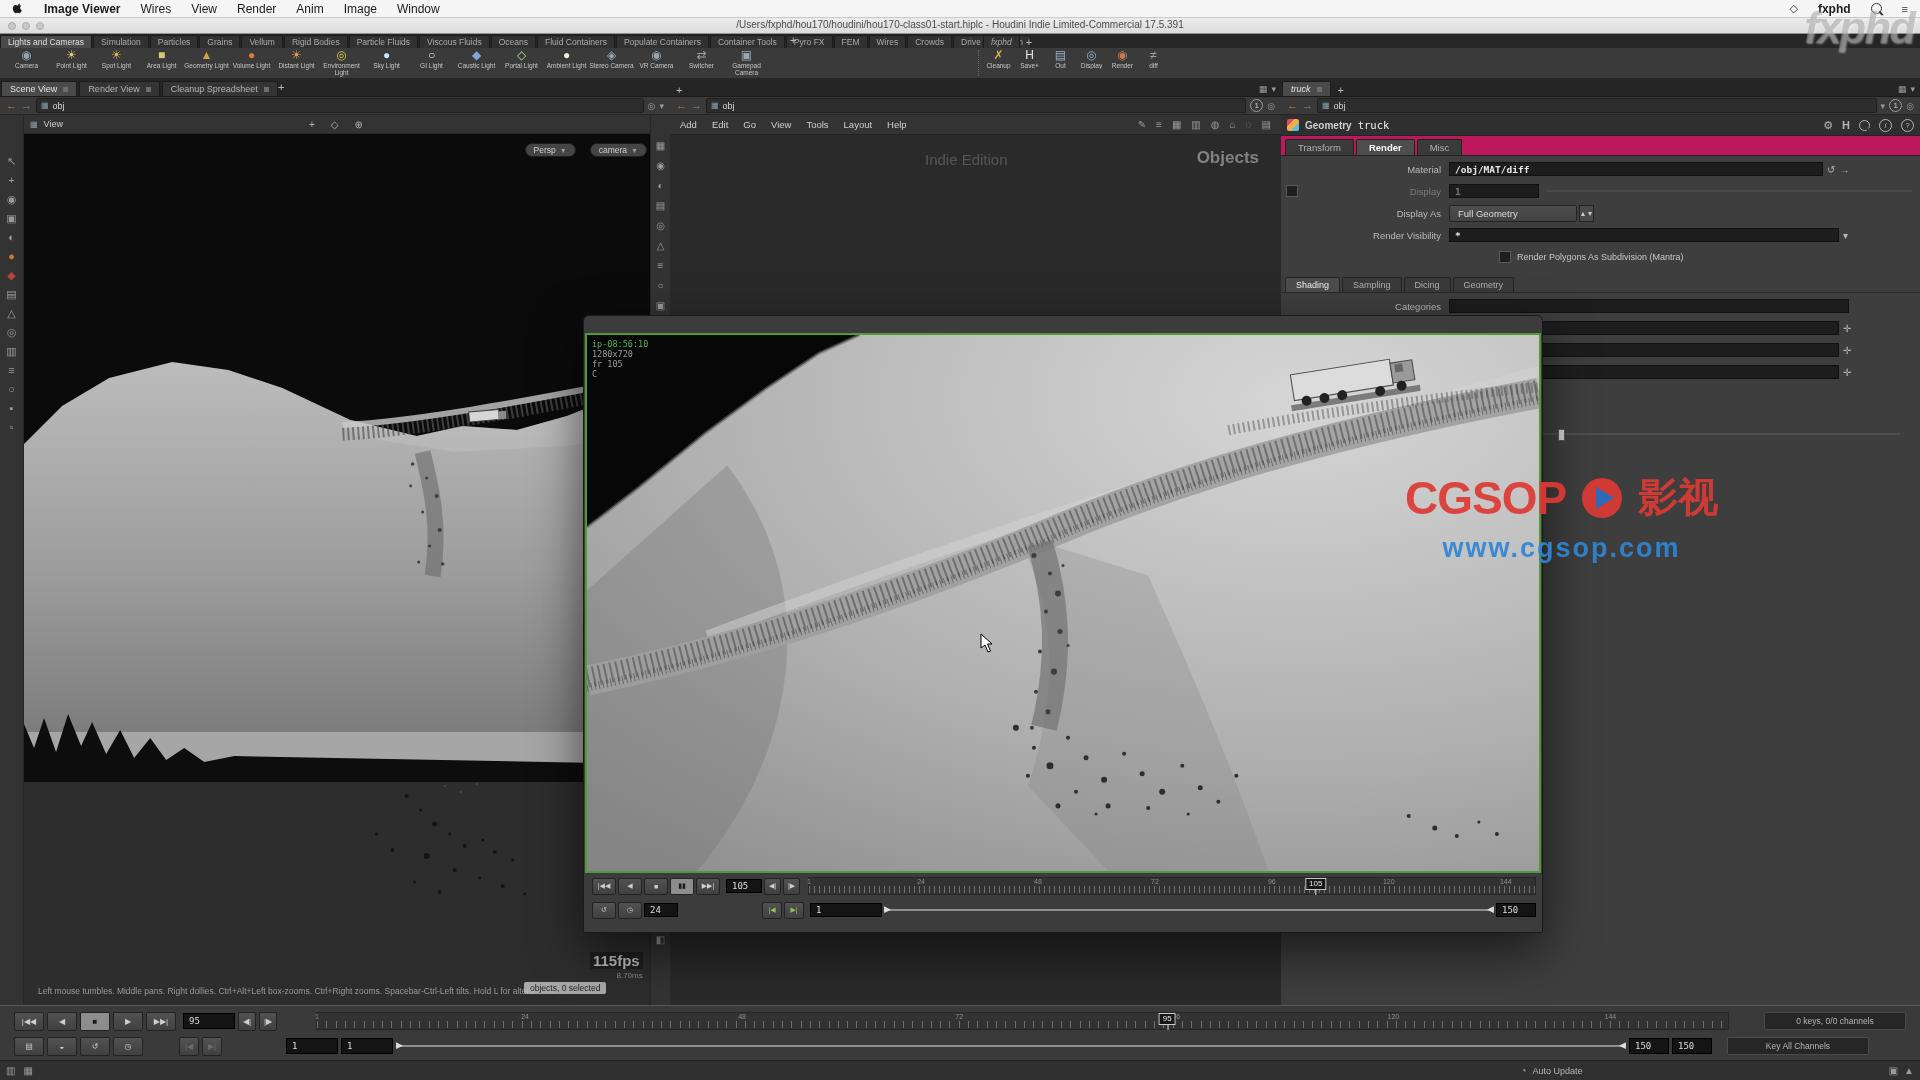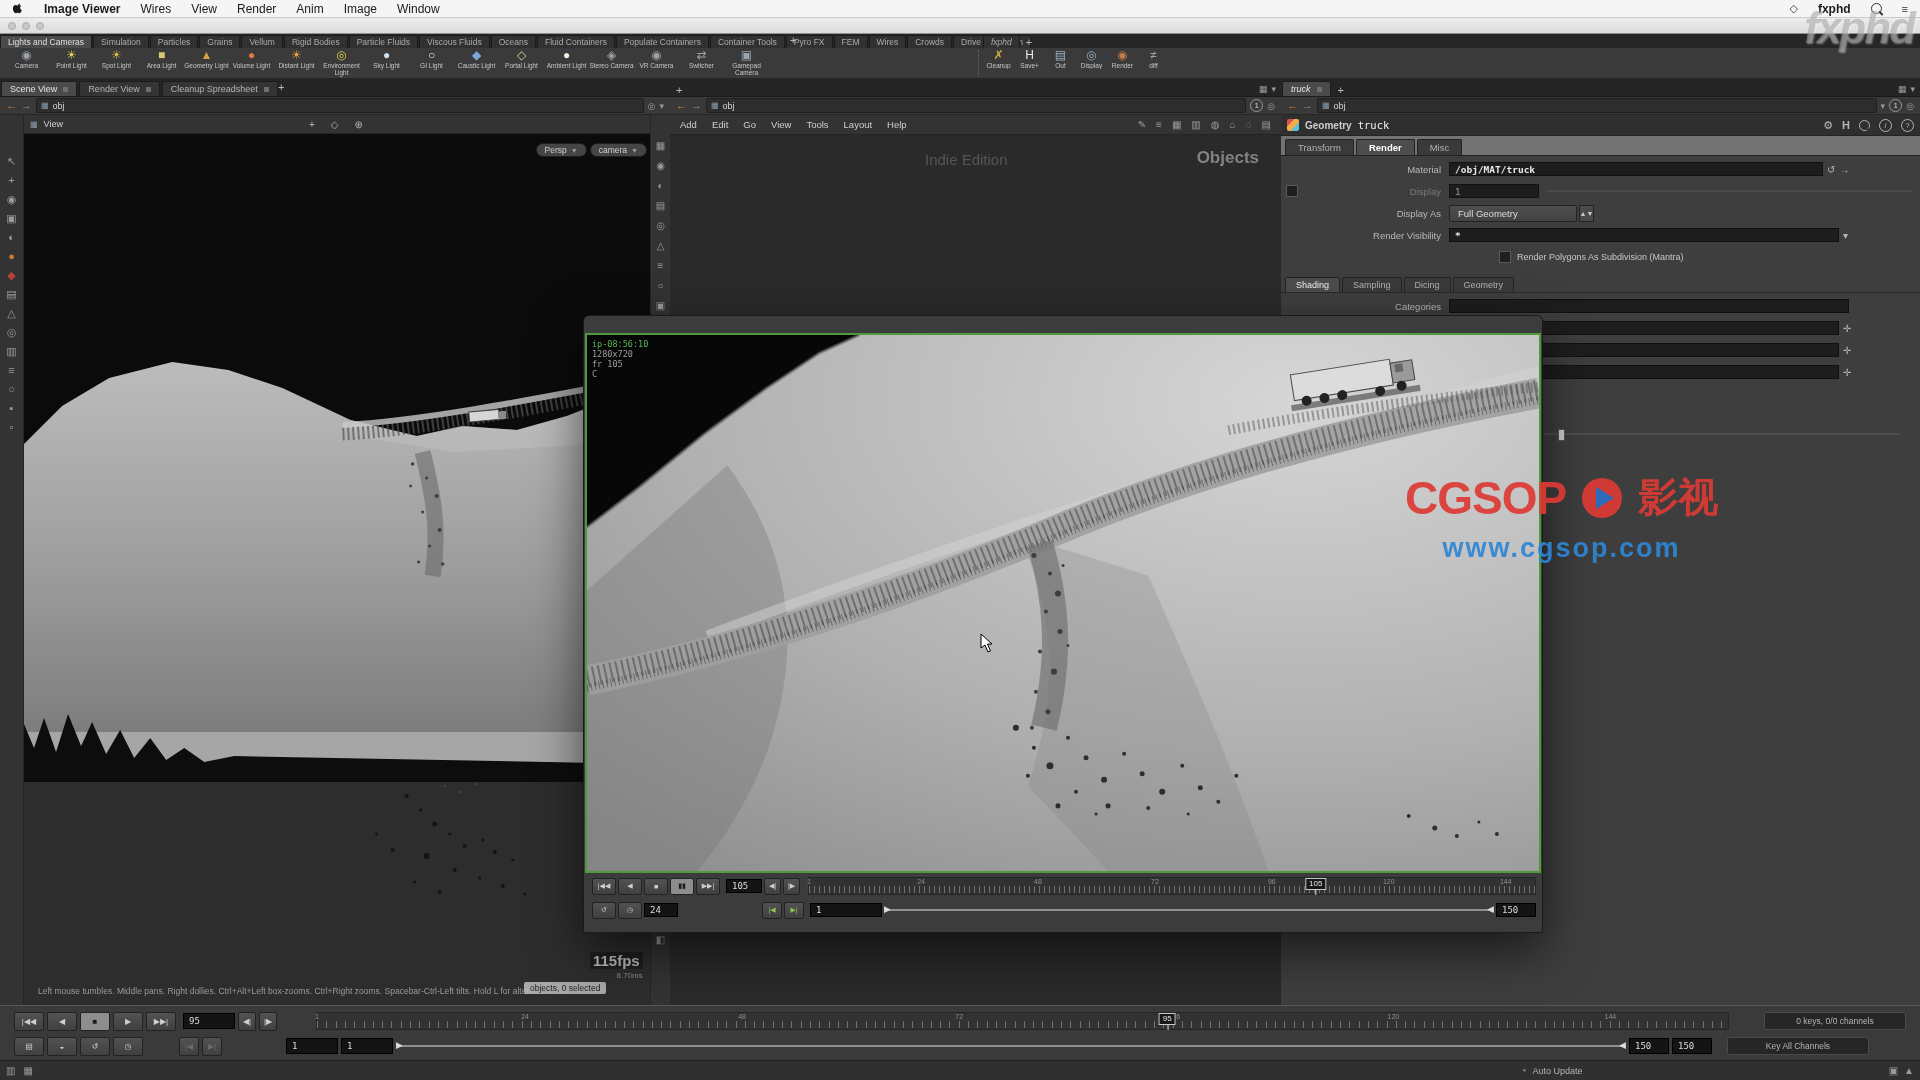--- a/index.html
+++ b/index.html
@@ -60,21 +60,21 @@
   .circlebadge{width:11px;height:11px;border:1px solid #9a9a9a;border-radius:50%;color:#cfcfcf;font-size:8px;
     display:flex;align-items:center;justify-content:center;}
 
   
   .pane-left{left:0;top:79px;width:670px;height:926px;background:#333;}
   .viewbar{position:absolute;left:24px;top:36px;width:626px;height:19px;background:#333;border-bottom:1px solid #272727;
     display:flex;align-items:center;gap:6px;padding:0 6px;box-sizing:border-box;font-size:9px;color:#cfcfcf;}
   .viewbar .mid-icons{margin-left:240px;display:flex;gap:16px;color:#b0b0b0;font-size:10px;}
   .viewport{position:absolute;left:24px;top:55px;width:626px;height:871px;background:#000;overflow:hidden;}
   .viewport svg{position:absolute;left:0;top:0;width:100%;height:100%;}
-  .vp-btns{position:absolute;top:9px;right:3px;display:flex;gap:3px;z-index:3;}
+  .vp-btns{position:absolute;top:9px;right:3px;display:flex;gap:14px;z-index:3;}
   .vp-btn{background:#454545;border:1px solid #1e1e1e;border-radius:8px;color:#cfcfcf;font-size:8.5px;
     padding:1px 8px;display:flex;align-items:center;gap:4px;}
   .vp-btn .chev{font-size:7px;color:#999;}
   .fps-box{position:absolute;left:566px;top:818px;z-index:3;text-align:right;}
   .fps-box .fps{font-size:15px;font-weight:bold;color:#bdbdbd;background:rgba(20,20,20,.55);padding:0 3px;}
   .fps-box .ms{font-size:8px;color:#8d8d8d;display:block;margin-top:1px;}
   .hint{position:absolute;left:14px;top:852px;width:560px;font-size:8.5px;color:#9a9a9a;white-space:nowrap;
     overflow:hidden;z-index:3;}
   .selbox{position:absolute;left:500px;top:848px;background:rgba(185,185,185,.88);color:#1d1d1d;font-size:8.5px;
     padding:1px 6px;border-radius:2px;z-index:4;white-space:nowrap;}
@@ -99,21 +99,21 @@
   .objects{position:absolute;right:22px;top:13px;font-size:17px;font-weight:bold;color:#828282;}
 
   
   .pane-right{left:1281px;top:79px;width:639px;height:926px;background:#3e3e3e;}
   .param-header{height:20px;background:#2f2f2f;border-bottom:1px solid #242424;display:flex;align-items:center;gap:6px;
     padding:0 6px;}
   .geo-icon{width:12px;height:12px;border-radius:2px;background:linear-gradient(135deg,#d9534f 33%,#f0ad4e 33% 66%,#5bc0de 66%);}
   .param-header .ntype{font-size:10px;font-weight:bold;color:#cfcfcf;}
   .param-header .nname{font-size:10.5px;color:#f0f0f0;font-family:"DejaVu Sans Mono",monospace;}
   .param-header .ricons{margin-left:auto;display:flex;gap:9px;align-items:center;color:#b5b5b5;font-size:11px;}
-  .ptabs{display:flex;align-items:flex-end;height:19px;background:#737373;border-bottom:1px solid #222;padding-left:4px;}
+  .ptabs{display:flex;align-items:flex-end;height:19px;background:#be185d;border-bottom:1px solid #222;padding-left:4px;}
   .ptabs .item{font-size:9.5px;color:#b0b0b0;background:#3a3a3a;border:1px solid #222;border-bottom:none;
     padding:2px 12px;margin-right:2px;border-radius:2px 2px 0 0;}
   .ptabs .item.active{background:#4d4d4d;color:#fff;font-weight:bold;}
   .prow{position:relative;height:18px;display:flex;align-items:center;margin-top:4px;}
   .prow .plabel{width:168px;text-align:right;font-size:9.5px;color:#b8b8b8;padding-right:8px;box-sizing:border-box;}
   .prow .plabel.dim{color:#7a7a7a;}
   .pfield{height:14px;background:#1d1d1d;border:1px solid #111;display:flex;align-items:center;padding:0 5px;
     font-size:9.5px;color:#e8e8e8;font-family:"DejaVu Sans Mono",monospace;font-weight:bold;box-sizing:border-box;}
   .pdrop{height:15px;background:linear-gradient(#4e4e4e,#424242);border:1px solid #222;color:#ddd;font-size:9.5px;
     display:flex;align-items:center;padding:0 8px;border-radius:2px;}
@@ -209,20 +209,21 @@
     <span class="lens"></span>
     <span class="rico">≡</span>
   </div>
 
   <div class="abs titlebar">
     <span class="dots">
       <span class="dot"></span>
       <span class="dot"></span>
       <span class="dot"></span>
     </span>
+    <div class="ttl">/Users/fxphd/hou170/houdini/hou170-class01-start.hiplc - Houdini Indie Limited-Commercial 17.5.391</div>
   </div>
 
   <div class="abs fxphd-wm">fxphd</div>
 
   <div class="abs shelftabs">
       <span class="item active">Lights and Cameras</span>
       <span class="item">Simulation</span>
       <span class="item">Particles</span>
       <span class="item">Grains</span>
       <span class="item">Vellum</span>
@@ -574,21 +575,21 @@
       </span>
     </div>
     <div class="ptabs">
         <span class="item">Transform</span>
         <span class="item active">Render</span>
         <span class="item">Misc</span>
       </div>
 
     <div class="prow">
       <span class="plabel">Material</span>
-      <span class="pfield" style="width:374px;">/obj/MAT/truck</span>
+      <span class="pfield" style="width:374px;">/obj/MAT/diff</span>
       <span class="picon">↺</span>
       <span class="picon">→</span>
     </div>
     <div class="prow">
       <span class="pcheck" style="position:absolute;left:5px;"></span>
       <span class="plabel dim">Display</span>
       <span class="pfield" style="width:90px;color:#777;">1</span>
       <span style="flex:1;height:2px;background:#4a4a4a;margin:0 8px;"></span>
     </div>
     <div class="prow">

